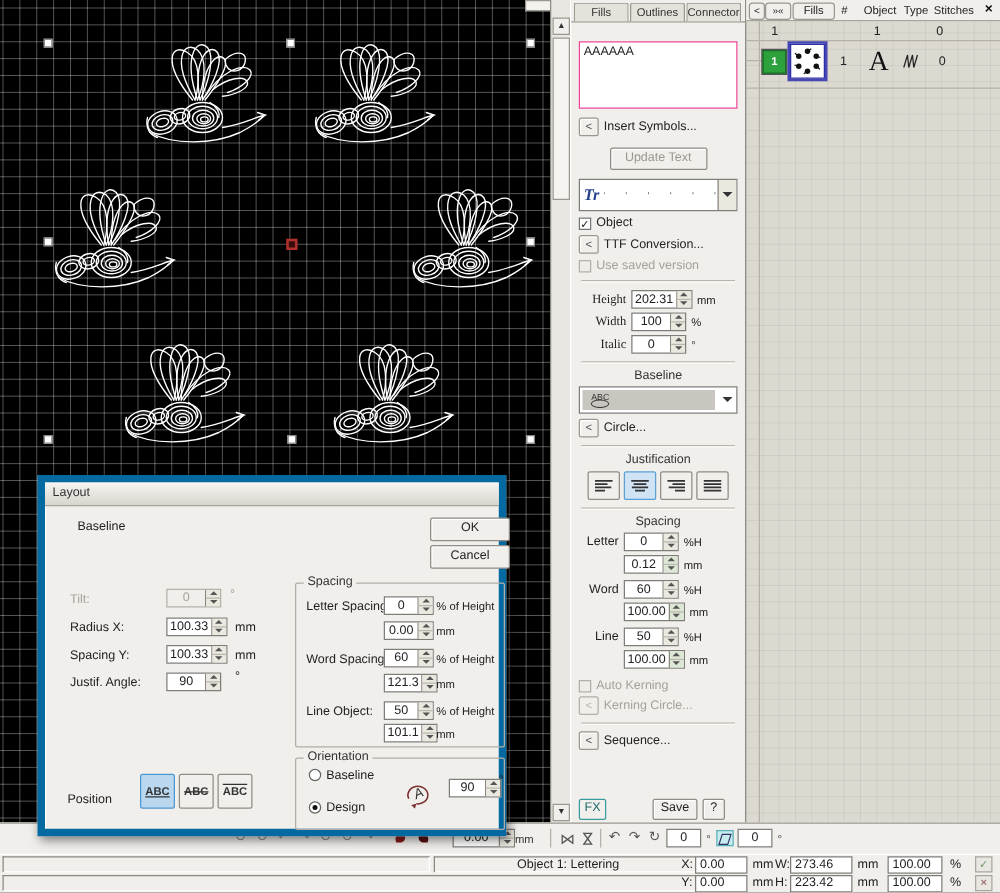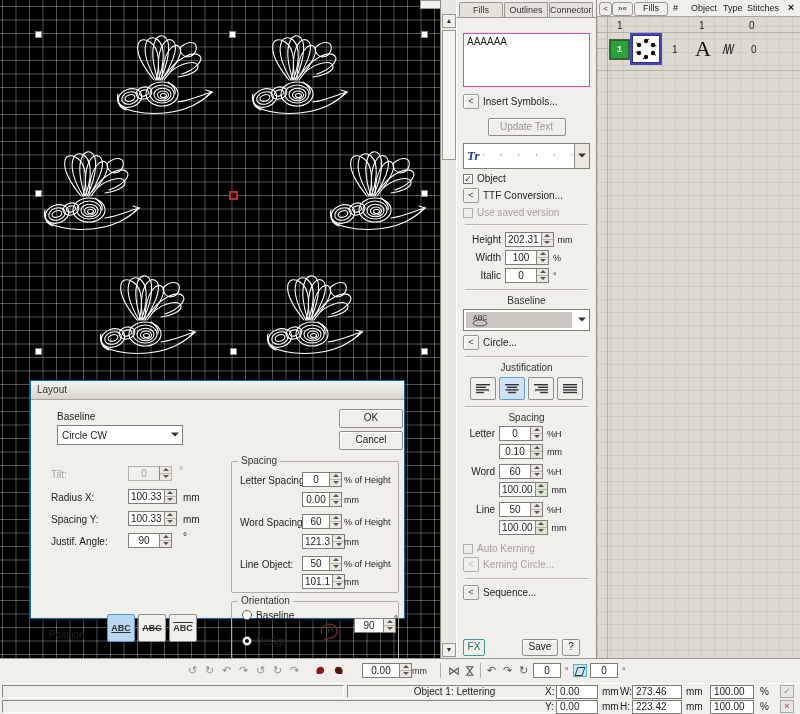--- a/index.html
+++ b/index.html
@@ -55,21 +55,21 @@
   .chevrow .lbl{white-space:nowrap;}
   .chevrow.dis .lbl{color:#a5a29b;}
   .chevrow.dis .chev{color:#b3b0a9;border-color:#b3b0a9;box-shadow:none;}
   .updatebtn{display:block;margin:9px auto 0 auto;width:76px;height:16px;line-height:15px;color:#9a978f;}
   .fontcombo{display:flex;height:24px;border:1px solid #7f7d78;background:#fff;margin-top:7px;align-items:center;}
   .fontcombo .tt{font-family:"Liberation Serif",serif;font-weight:bold;font-style:italic;color:#23418c;font-size:13px;padding:0 3px;}
   .fontcombo .ticks{flex:1;color:#555;font-size:8px;letter-spacing:7px;overflow:hidden;white-space:nowrap;}
   .cbrow{display:flex;align-items:center;gap:4px;margin-top:4px;font-size:10px;}
   .cbrow.dis{color:#a5a29b;}
   .numrow{display:flex;align-items:center;margin-top:3px;}
-  .numrow .nl{width:38px;text-align:right;margin-right:4px;}
+  .numrow .nl{width:38px;text-align:right;margin-right:4px;font-family:Liberation Serif, serif;}
   .numrow .nu{margin-left:4px;font-size:9px;}
   .jbtns{display:flex;justify-content:center;gap:3px;margin-top:4px;}
   .jbtn{width:24px;height:21px;background:#f1efec;border:1px solid #8f8d86;border-radius:2px;display:flex;align-items:center;justify-content:center;}
   .jbtn.sel{background:#cfe3f5;border-color:#5a9fd4;}
   .sprow{display:flex;align-items:center;margin-top:3px;}
   .sprow .sl{width:32px;text-align:right;margin-right:4px;}
   .sprow .su{margin-left:4px;font-size:9px;}
   .fxrow{position:absolute;left:4px;right:4px;bottom:3px;height:16px;}
   .fxbtn{position:absolute;left:2px;top:0;width:20px;height:15px;border:1px solid #3a9d9d;border-radius:2px;background:#f1efec;text-align:center;line-height:14px;color:#1d6a6a;}
   .savebtn{position:absolute;right:34px;top:0;width:34px;height:15px;}
@@ -83,21 +83,21 @@
   .ophead .mini{position:absolute;top:2px;height:12px;line-height:11px;font-size:8px;text-align:center;background:#f1efec;border:1px solid #9b988f;border-radius:3px;}
   .opcol{position:absolute;top:3px;font-size:9px;color:#222;}
   .opclose{position:absolute;right:3px;top:2px;width:12px;height:12px;font-weight:bold;font-size:11px;line-height:11px;text-align:center;color:#111;}
   .opline{position:absolute;left:0;width:100%;border-top:1px solid #b4b1a9;}
   .gutter{position:absolute;left:10px;top:17px;bottom:0;border-left:1px solid #b4b1a9;}
   .chip{position:absolute;left:13px;top:40px;width:17px;height:17px;background:#2ca13c;border:1px solid #1c6b28;box-shadow:0 0 0 1px #555;color:#fff;font-size:9px;font-weight:bold;text-align:center;line-height:16px;}
   .thumb{position:absolute;left:35px;top:35px;width:26px;height:26px;background:#fff;border:1px solid #2d2da8;box-shadow:0 0 0 2px #4646b4;}
   .objnum{position:absolute;font-size:10px;color:#222;}
   .objA{position:absolute;left:98px;top:36px;font-family:"Liberation Serif",serif;font-size:22px;color:#111;}
   
-  .dlg{position:absolute;left:30px;top:380px;width:375px;height:239px;background:#f1efec;border:1px solid #0369a1;box-shadow:2px 3px 8px rgba(0,0,0,.5),inset 1px 1px 0 #fff;box-sizing:border-box;}
+  .dlg{position:absolute;left:30px;top:380px;width:375px;height:289px;background:#f1efec;border:6px solid #0369a1;box-shadow:2px 3px 8px rgba(0,0,0,.5),inset 1px 1px 0 #fff;box-sizing:border-box;}
   .dlg .tbar{height:18px;background:linear-gradient(#f6f5f2,#d8d5cd);border-bottom:1px solid #a8a49c;font-size:10px;color:#333;line-height:17px;padding-left:6px;}
   .dlg .lab{position:absolute;font-size:10px;color:#222;white-space:nowrap;}
   .dlg .lab.dis{color:#a5a29b;}
   .okbtn{position:absolute;left:308px;top:28px;width:62px;height:17px;line-height:16px;}
   .cancelbtn{position:absolute;left:308px;top:50px;width:62px;height:17px;line-height:16px;}
   .abcbtn{position:absolute;width:28px;height:28px;background:#f1efec;border:1px solid #8f8d86;border-radius:2px;text-align:center;line-height:26px;font-size:9px;font-weight:bold;color:#333;box-sizing:border-box;}
   .abcbtn.sel{background:#b9d8f0;border-color:#4e96d0;}
   
   .toolbar{position:absolute;left:0;top:658px;width:800px;height:25px;background:#f1efec;border-top:1px solid #9b988f;box-sizing:border-box;}
   .tbi{position:absolute;top:5px;font-size:11px;color:#8d8b85;line-height:12px;}
@@ -320,21 +320,21 @@
             <span class="spin">
               <b class="up"></b>
               <b class="dn"></b>
             </span>
           </span>
         <span class="su">%H</span>
       </div>
       <div class="sprow">
         <span class="sl"></span>
         <span class="fld green">
-            <span class="v">0.10</span>
+            <span class="v">0.12</span>
             <span class="spin">
               <b class="up"></b>
               <b class="dn"></b>
             </span>
           </span>
         <span class="su">mm</span>
       </div>
       <div class="sprow" style="margin-top:5px">
         <span class="sl">Word</span>
         <span class="fld">
@@ -514,24 +514,20 @@
       <span class="sfld" style="left:710px;width:44px">100.00</span>
       <span class="slab" style="left:760px">%</span>
       <span class="sbtn" style="left:780px;color:#a06f6f;font-weight:bold">×</span>
     </div>
   </div>
 
   <div class="dlg">
     <div class="tbar">Layout</div>
 
     <span class="lab" style="left:26px;top:30px">Baseline</span>
-    <div class="combo" style="position:absolute;left:26px;top:44px;width:124px">
-      <span class="cv">Circle CW</span>
-      <span class="dropbtn"></span>
-    </div>
 
     <span class="lab dis" style="left:20px;top:88px">Tilt:</span>
     <span class="fld dis" style="position:absolute;left:97px;top:85px">
         <span class="v">0</span>
         <span class="spin">
           <b class="up"></b>
           <b class="dn"></b>
         </span>
       </span>
     <span class="lab dis" style="left:148px;top:84px">°</span>

